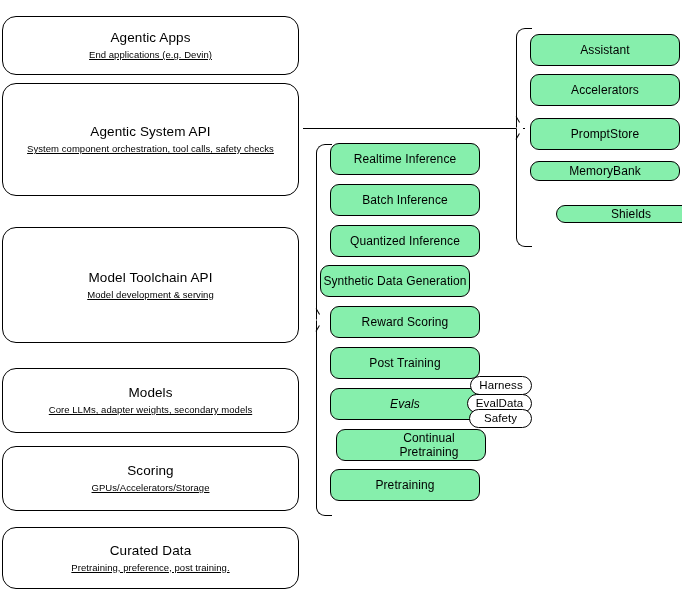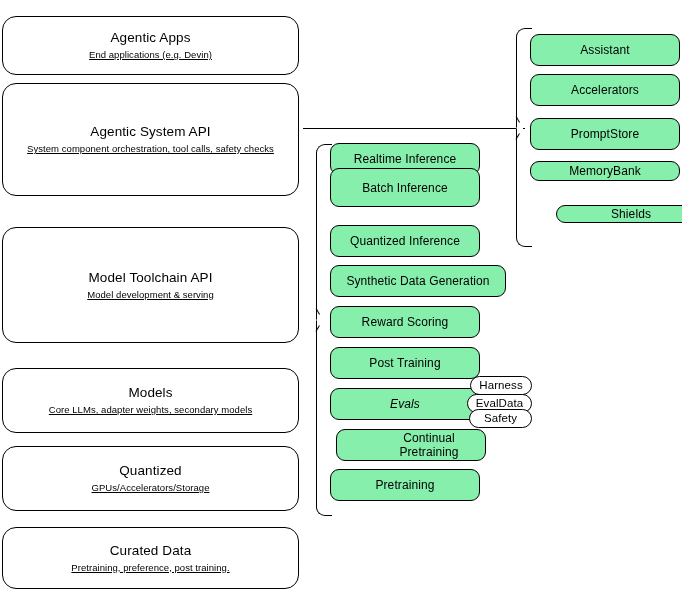--- a/index.html
+++ b/index.html
@@ -138,21 +138,21 @@
     <div class="layer-title">Model Toolchain API</div>
     <div class="layer-sub">Model development &amp; serving</div>
   </div>
 
   <div class="layer-box" style="left:2px; top:368px; width:297px; height:65px;">
     <div class="layer-title">Models</div>
     <div class="layer-sub">Core LLMs, adapter weights, secondary models</div>
   </div>
 
   <div class="layer-box" style="left:2px; top:446px; width:297px; height:65px;">
-    <div class="layer-title">Quantized</div>
+    <div class="layer-title">Scoring</div>
     <div class="layer-sub">GPUs/Accelerators/Storage</div>
   </div>
 
   <div class="layer-box" style="left:2px; top:527px; width:297px; height:62px;">
     <div class="layer-title">Curated Data</div>
     <div class="layer-sub">Pretraining, preference, post training.</div>
   </div>
 
   <div class="connector-line" style="left:303px; top:128px; width:222px; height:1.2px;"></div>
 
@@ -166,27 +166,27 @@
   <div class="bracket" style="left:516px; top:28px; width:16px; height:219px;"></div>
   <div class="bracket-notch" style="left:516px; top:122px;"></div>
   <div class="notch-v" style="left:516px; top:116px; width:8px; height:24px;">
     <span style="left:0px; top:0px; transform:rotate(60deg); transform-origin:left center;"></span>
     <span style="left:0px; top:23px; transform:rotate(-60deg); transform-origin:left center;"></span>
   </div>
 
   <div class="cap-box" style="left:330px; top:143px; width:150px; height:32px;">
     <span>Realtime Inference</span>
   </div>
-  <div class="cap-box" style="left:330px; top:168px; width:150px; height:39px;">
+  <div class="cap-box" style="left:330px; top:184px; width:150px; height:32px;">
     <span>Batch Inference</span>
   </div>
   <div class="cap-box" style="left:330px; top:225px; width:150px; height:32px;">
     <span>Quantized Inference</span>
   </div>
-  <div class="cap-box" style="left:330px; top:265px; width:176px; height:32px;">
+  <div class="cap-box" style="left:320px; top:265px; width:150px; height:32px;">
     <span>Synthetic Data Generation</span>
   </div>
   <div class="cap-box" style="left:330px; top:306px; width:150px; height:32px;">
     <span>Reward Scoring</span>
   </div>
   <div class="cap-box" style="left:330px; top:347px; width:150px; height:32px;">
     <span>Post Training</span>
   </div>
   <div class="cap-box" style="left:330px; top:388px; width:150px; height:32px;font-style:italic;">
     <span>Evals</span>

